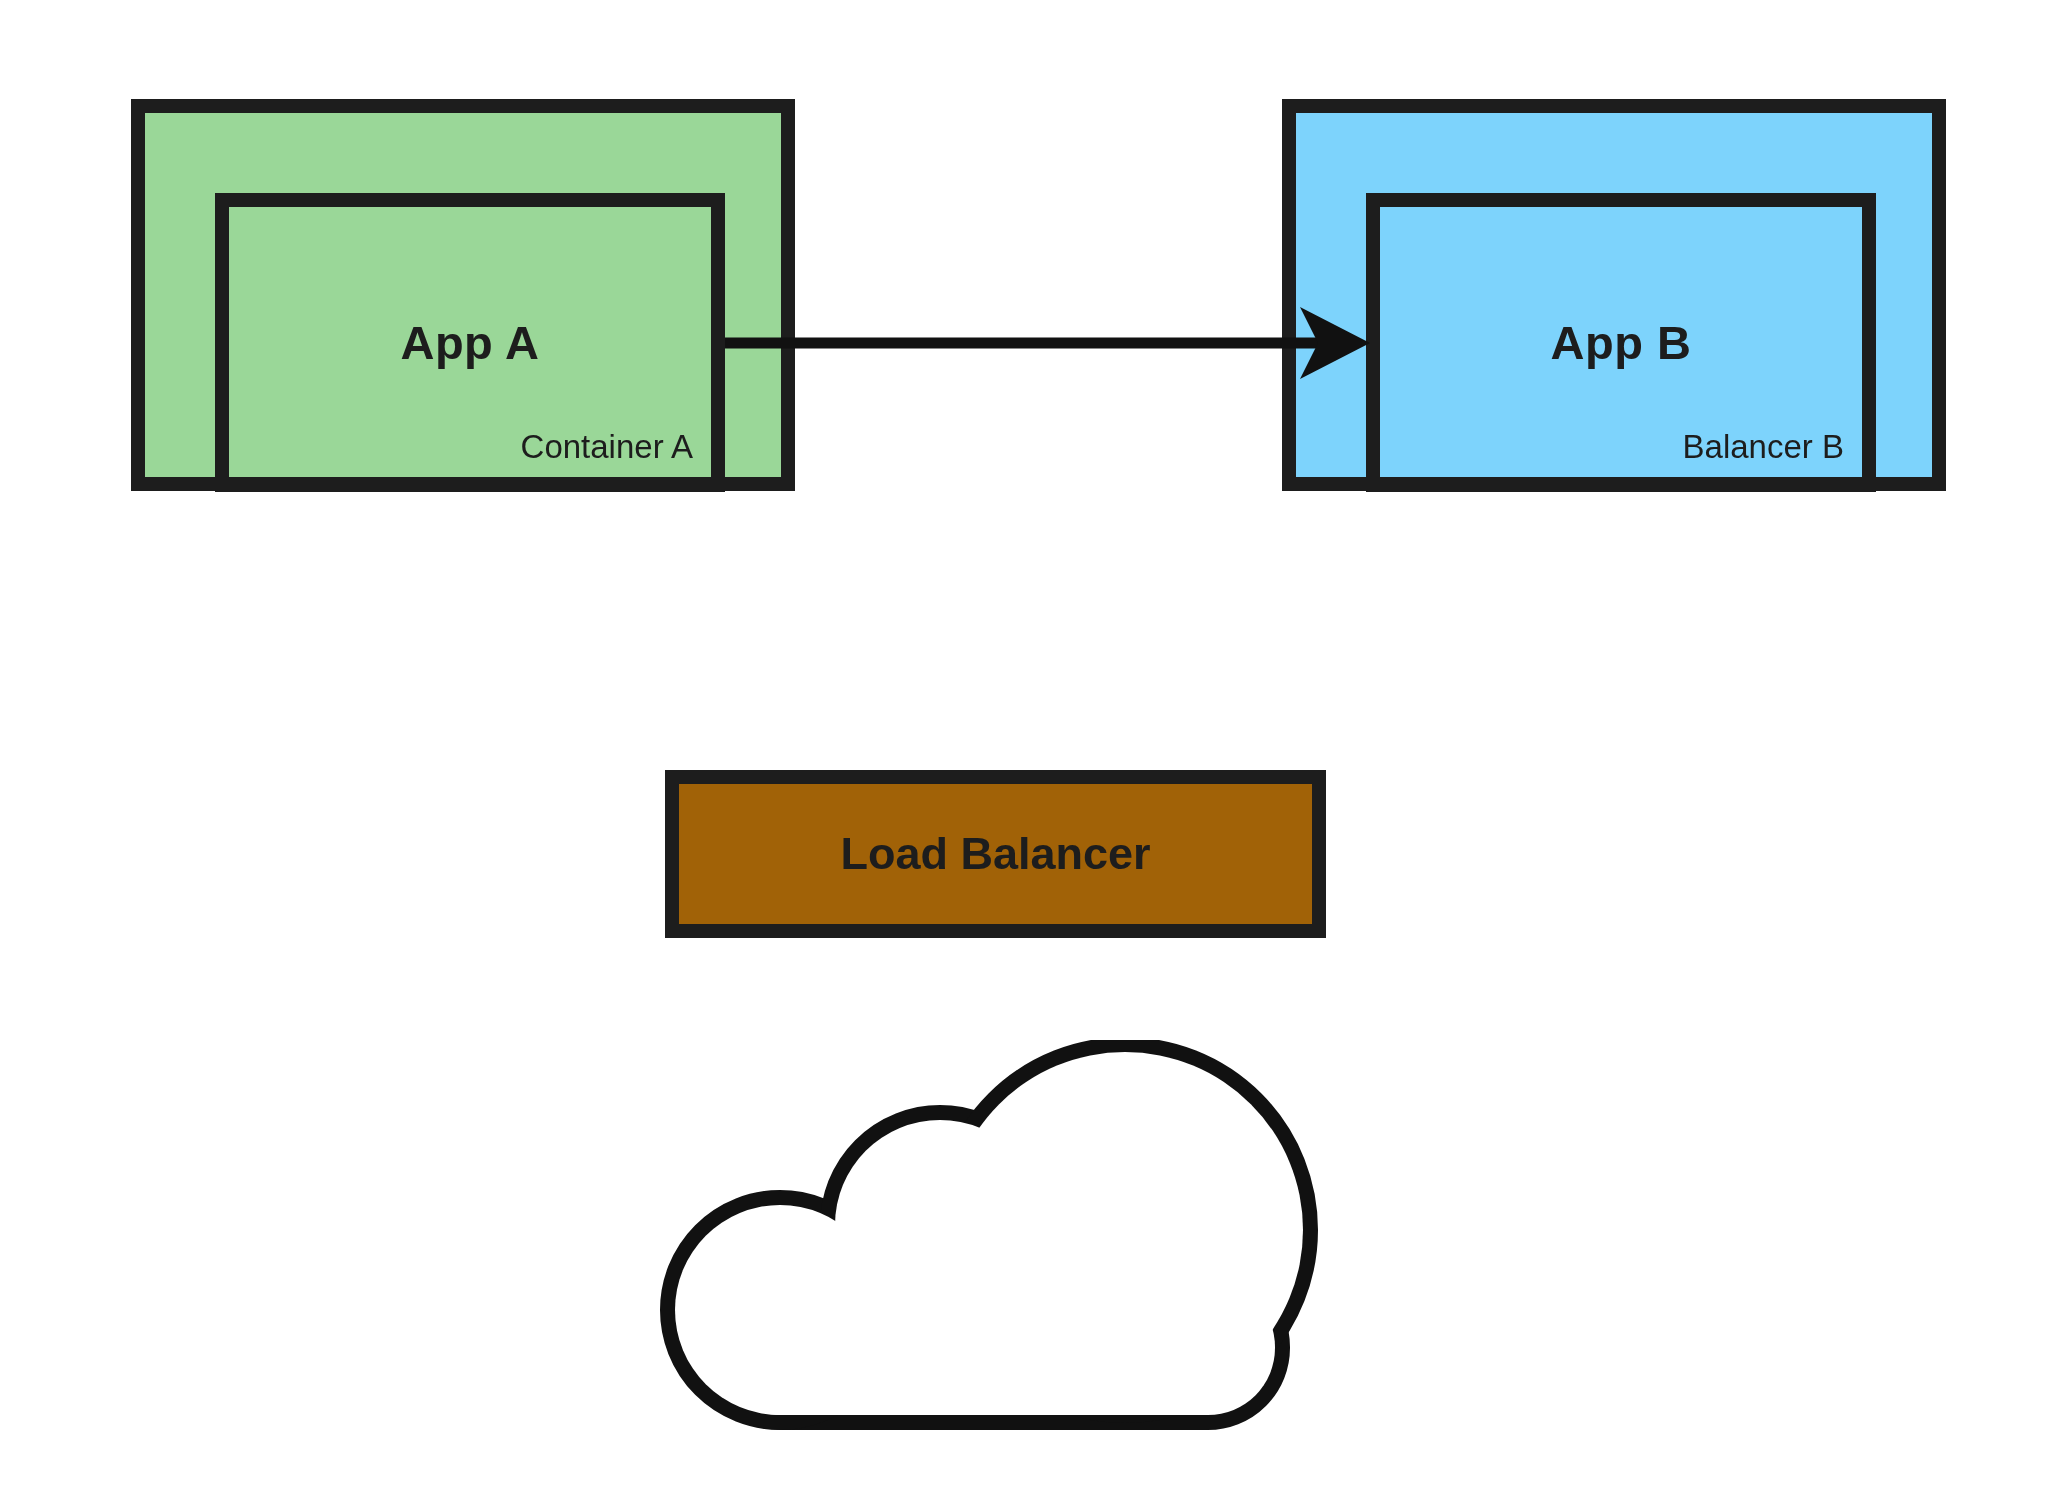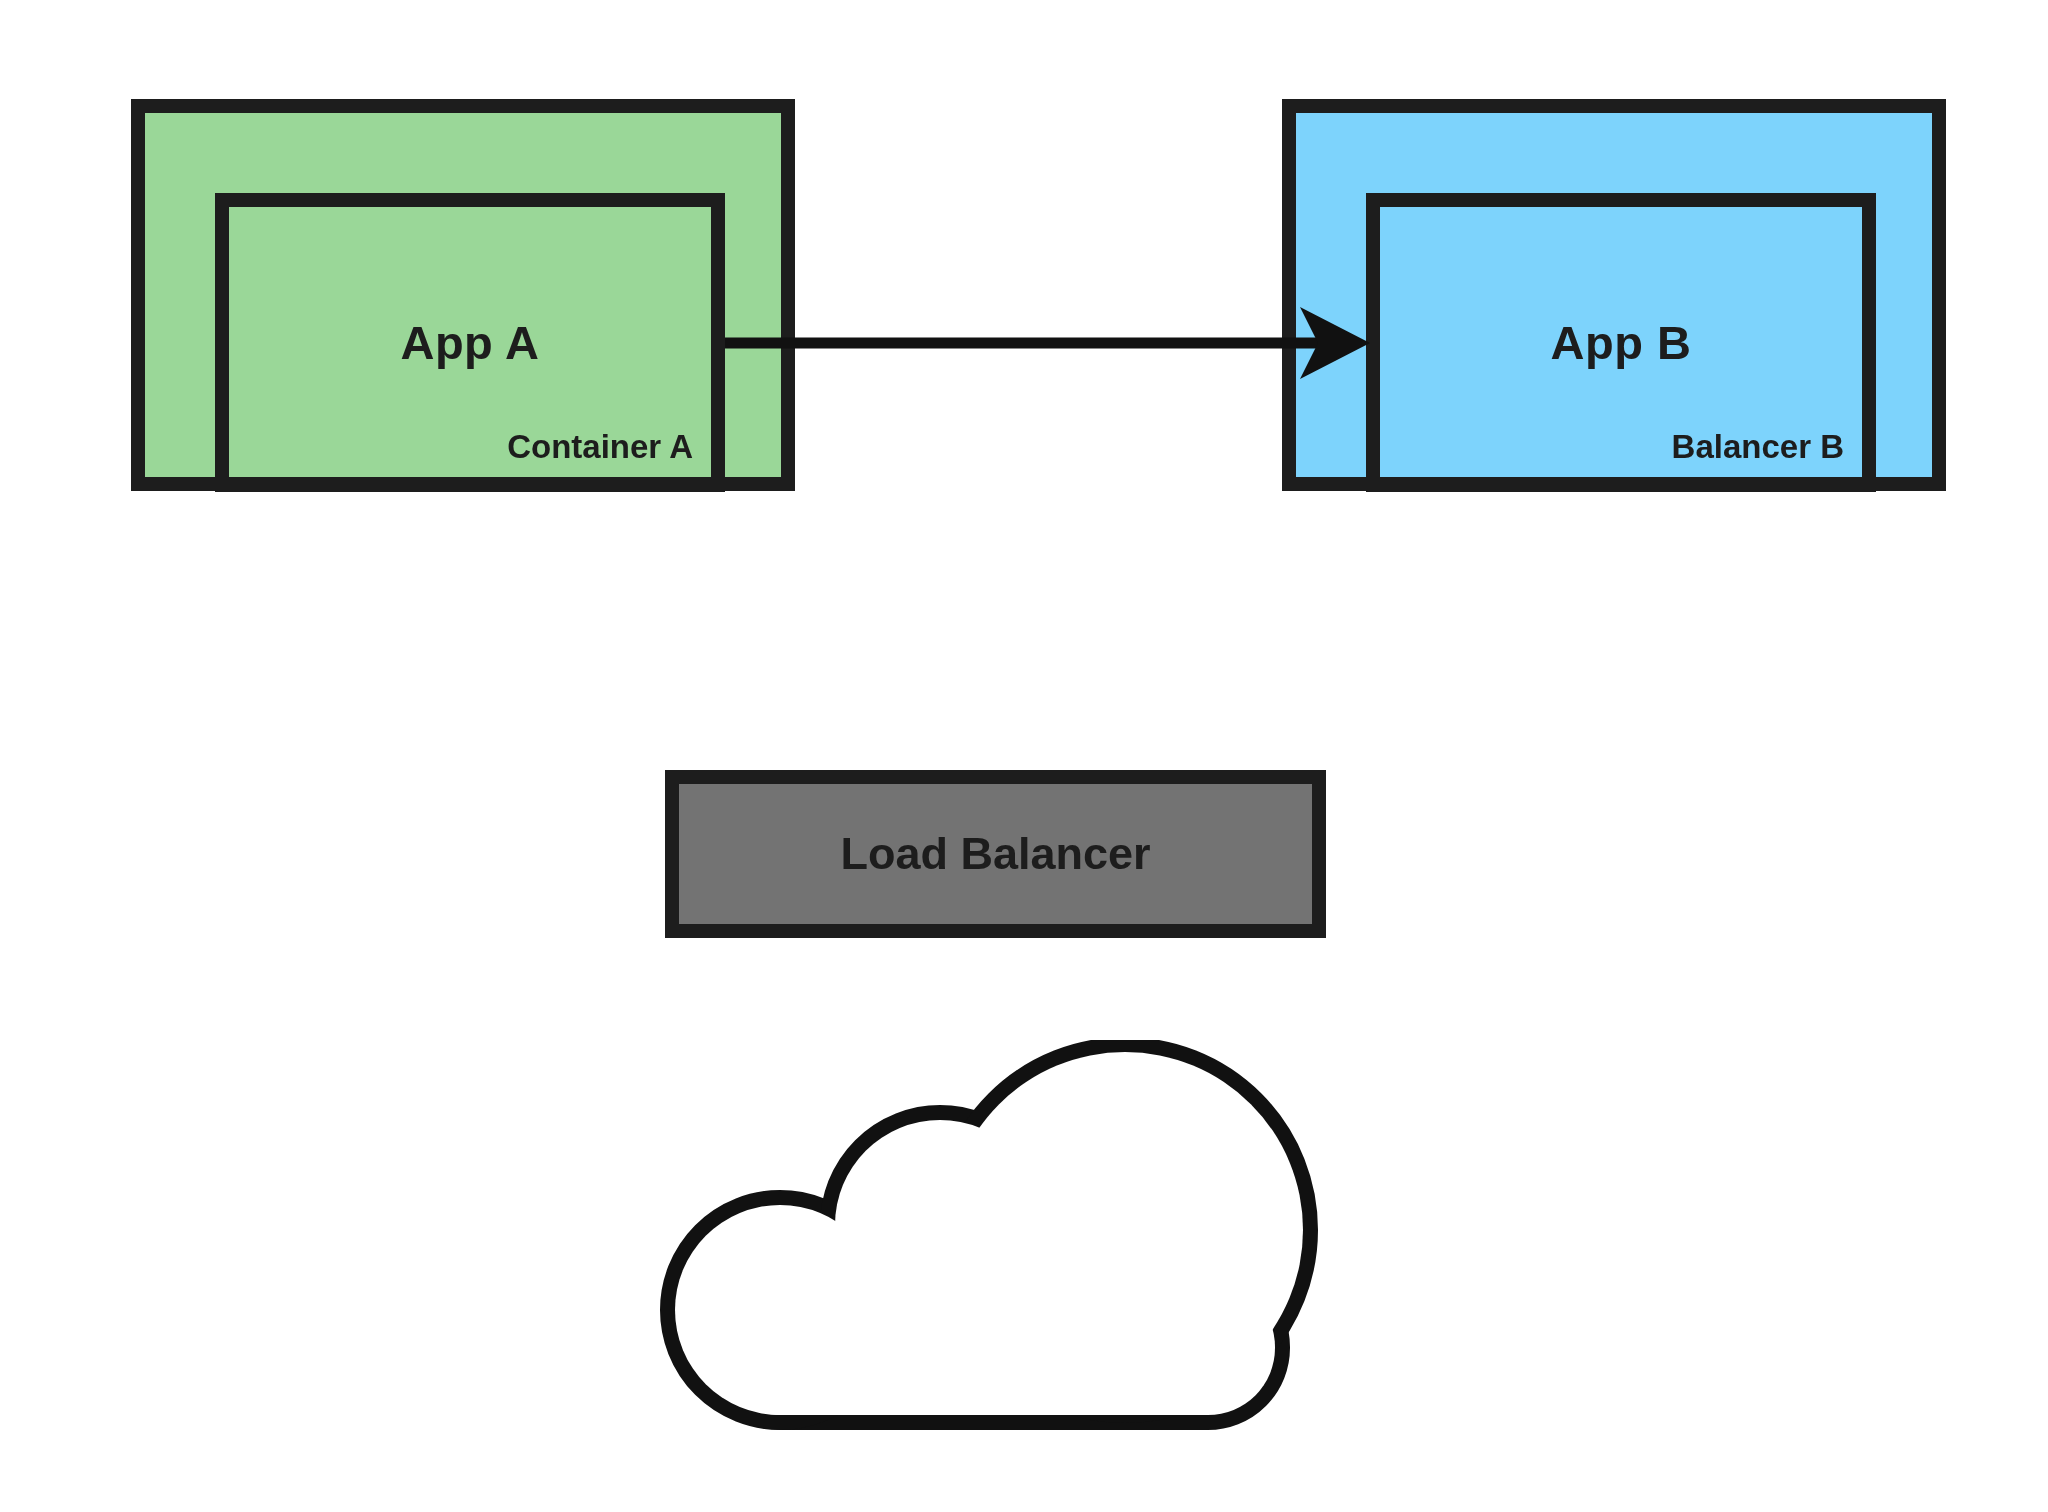--- a/index.html
+++ b/index.html
@@ -42,31 +42,31 @@
     font-size: 47px;
     font-weight: 700;
     color: #1d1d1d;
     letter-spacing: 0.5px;
   }
   .corner-label {
     position: absolute;
     right: 18px;
     bottom: 12px;
     font-size: 33px;
-    font-weight: 700;
+    font-weight: 400;
     color: #1d1d1d;
   }
   .lb-box {
     position: absolute;
     box-sizing: border-box;
     left: 665px;
     top: 770px;
     width: 661px;
     height: 168px;
-    background: #737373;
+    background: #a16207;
     border: 14px solid #1d1d1d;
     display: flex;
     align-items: center;
     justify-content: center;
   }
   .lb-label {
     font-size: 45px;
     font-weight: 700;
     color: #1d1d1d;
   }

